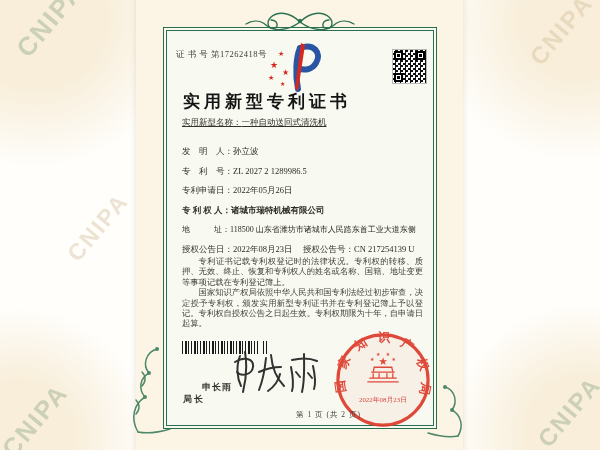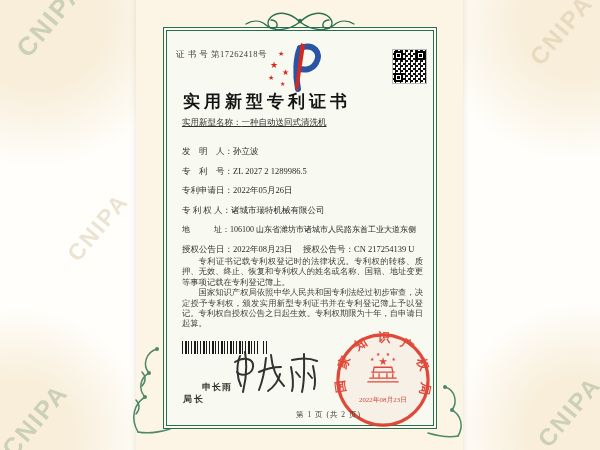--- a/index.html
+++ b/index.html
@@ -152,25 +152,25 @@
   </div>
   <div class="row" style="top:146px;">
     <span class="lbl">发　明　人：</span><span class="val">孙立波</span>
   </div>
   <div class="row" style="top:166px;">
     <span class="lbl">专　利　号：</span><span class="val">ZL 2027 2 1289986.5</span>
   </div>
   <div class="row" style="top:185px;">
     <span class="lbl">专利申请日：</span><span class="val">2022年05月26日</span>
   </div>
-  <div class="row" style="top:205px;">
+  <div class="row" style="top:205px;font-weight:bold;">
     <span class="lbl">专 利 权 人：</span><span class="val">诸城市瑞特机械有限公司</span>
   </div>
   <div class="row" style="top:224px; font-size:8px;">
-    <span class="lbl">地　　　址：</span><span class="val">106100 山东省潍坊市诸城市人民路东首工业大道东侧</span>
+    <span class="lbl">地　　　址：</span><span class="val">118500 山东省潍坊市诸城市人民路东首工业大道东侧</span>
   </div>
   <div class="row" style="top:244px;">
     <span class="lbl">授权公告日：</span><span class="val">2022年08月23日</span>
   </div>
   <div class="row row-grant2" style="top:244px;">
     <span class="lbl">授权公告号：</span><span class="val">CN 217254139 U</span>
   </div>
 
   <div class="body-text">
     <p>专利证书记载专利权登记时的法律状况。专利权的转移、质押、无效、终止、恢复和专利权人的姓名或名称、国籍、地址变更等事项记载在专利登记簿上。</p>

